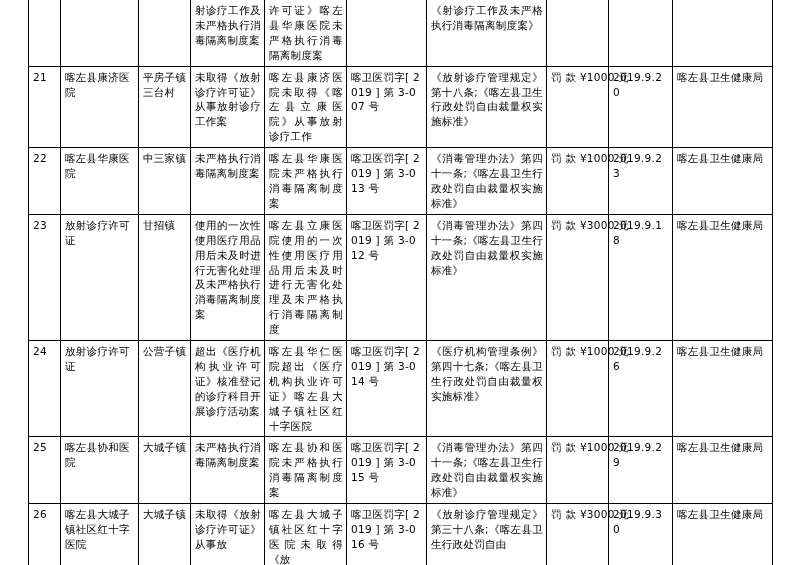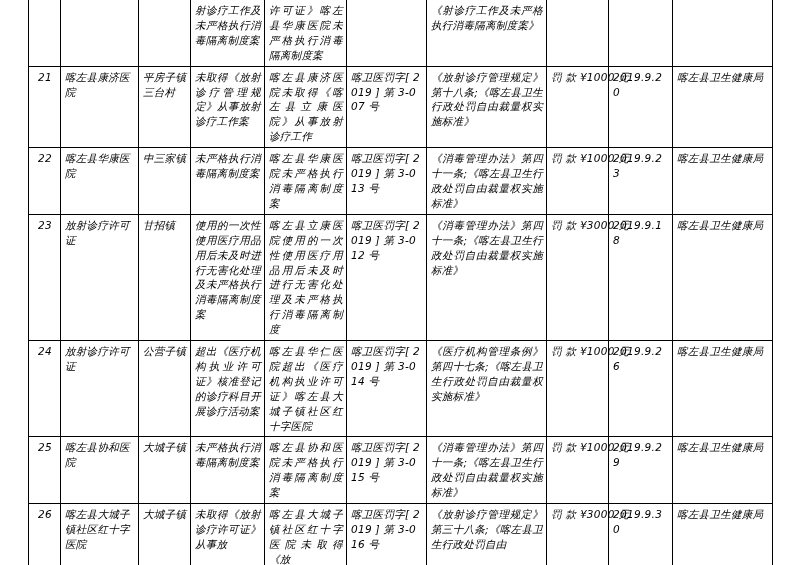--- a/index.html
+++ b/index.html
@@ -13,21 +13,20 @@
     font-family: "DejaVu Sans", "Liberation Sans", sans-serif;
     color: #000;
     overflow: hidden;
   }
   .page {
     position: relative;
     width: 800px;
     height: 565px;
     box-sizing: border-box;
     padding: 0 28px;
-    font-style: italic;
   }
   table.doc-table {
     border-collapse: collapse;
     width: 744px;
     table-layout: fixed;
     margin-top: -1px;
   }
   table.doc-table td {
     border: 1px solid #000;
     vertical-align: top;
@@ -42,21 +41,21 @@
   col.c-party  { width: 78px; }
   col.c-addr   { width: 52px; }
   col.c-case   { width: 74px; }
   col.c-caseno { width: 82px; }
   col.c-docno  { width: 80px; }
   col.c-basis  { width: 120px; }
   col.c-pen    { width: 62px; }
   col.c-date   { width: 64px; }
   col.c-org    { width: 100px; }
 
-  .cell-center { text-align: center; }
+  .cell-center { }
   .cell-just   { text-align: justify; text-align-last: left; }
   .pen-cell { white-space: nowrap; }
   .clipped-row td {
     border-top: none;
   }
   .bottom-clip td {
     border-bottom: none;
   }
 </style>
 </head>
@@ -86,21 +85,21 @@
         <td></td>
         <td class="cell-just">《射诊疗工作及未严格执行消毒隔离制度案》</td>
         <td class="pen-cell"></td>
         <td></td>
         <td></td>
       </tr>
       <tr>
         <td class="cell-center">21</td>
         <td>喀左县康济医院</td>
         <td>平房子镇三台村</td>
-        <td class="cell-just">未取得《放射诊疗管理规定》从事放射诊疗工作案</td>
+        <td class="cell-just">未取得《放射诊疗许可证》从事放射诊疗工作案</td>
         <td class="cell-just">喀左县康济医院未取得《喀左县立康医院》从事放射诊疗工作</td>
         <td>喀卫医罚字[ 2019 ] 第 3-007 号</td>
         <td class="cell-just">《放射诊疗管理规定》第十八条;《喀左县卫生行政处罚自由裁量权实施标准》</td>
         <td class="pen-cell">罚 款 ¥1000 元</td>
         <td>2019.9.20</td>
         <td>喀左县卫生健康局</td>
       </tr>
       <tr>
         <td class="cell-center">22</td>
         <td>喀左县华康医院</td>

